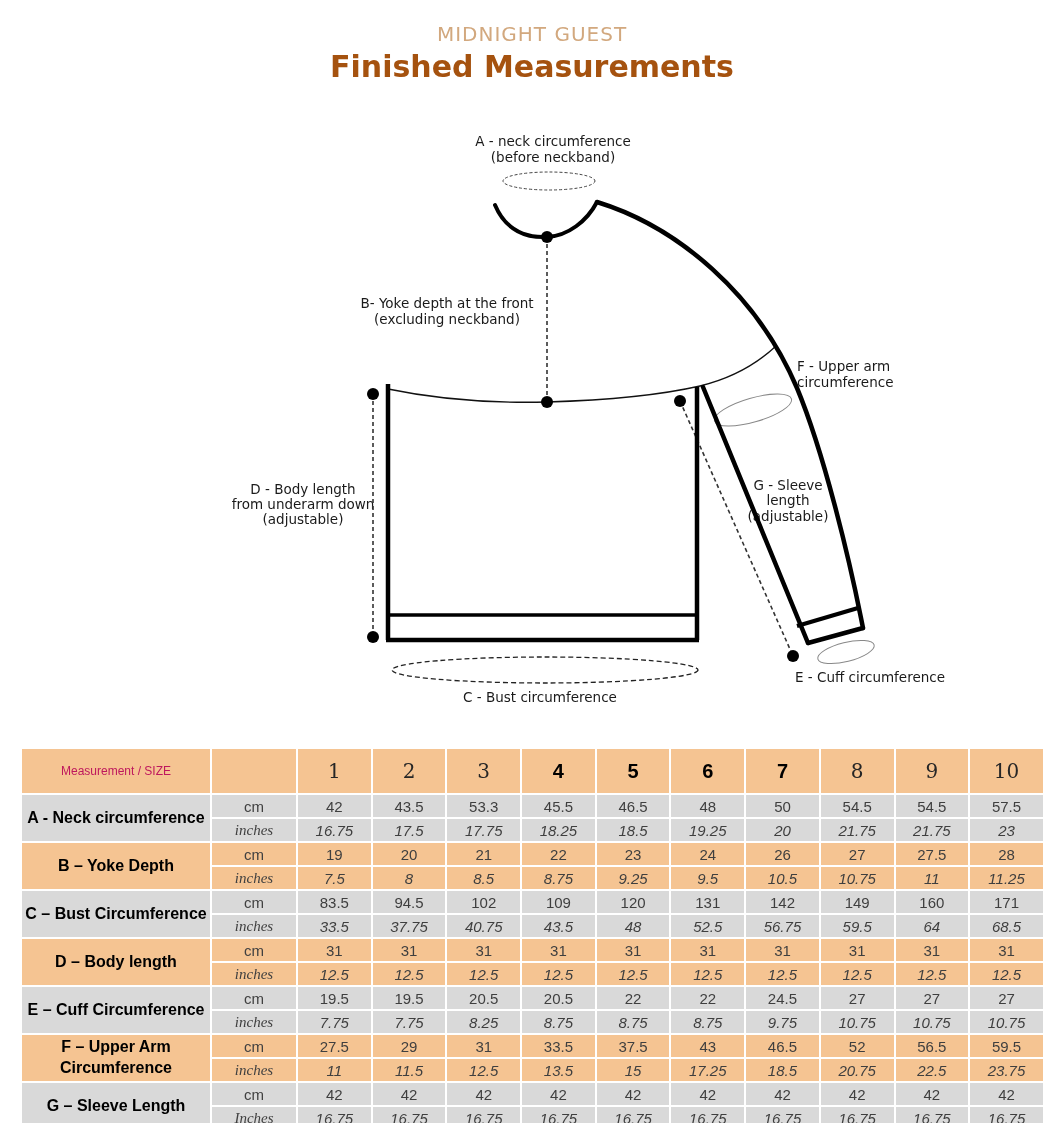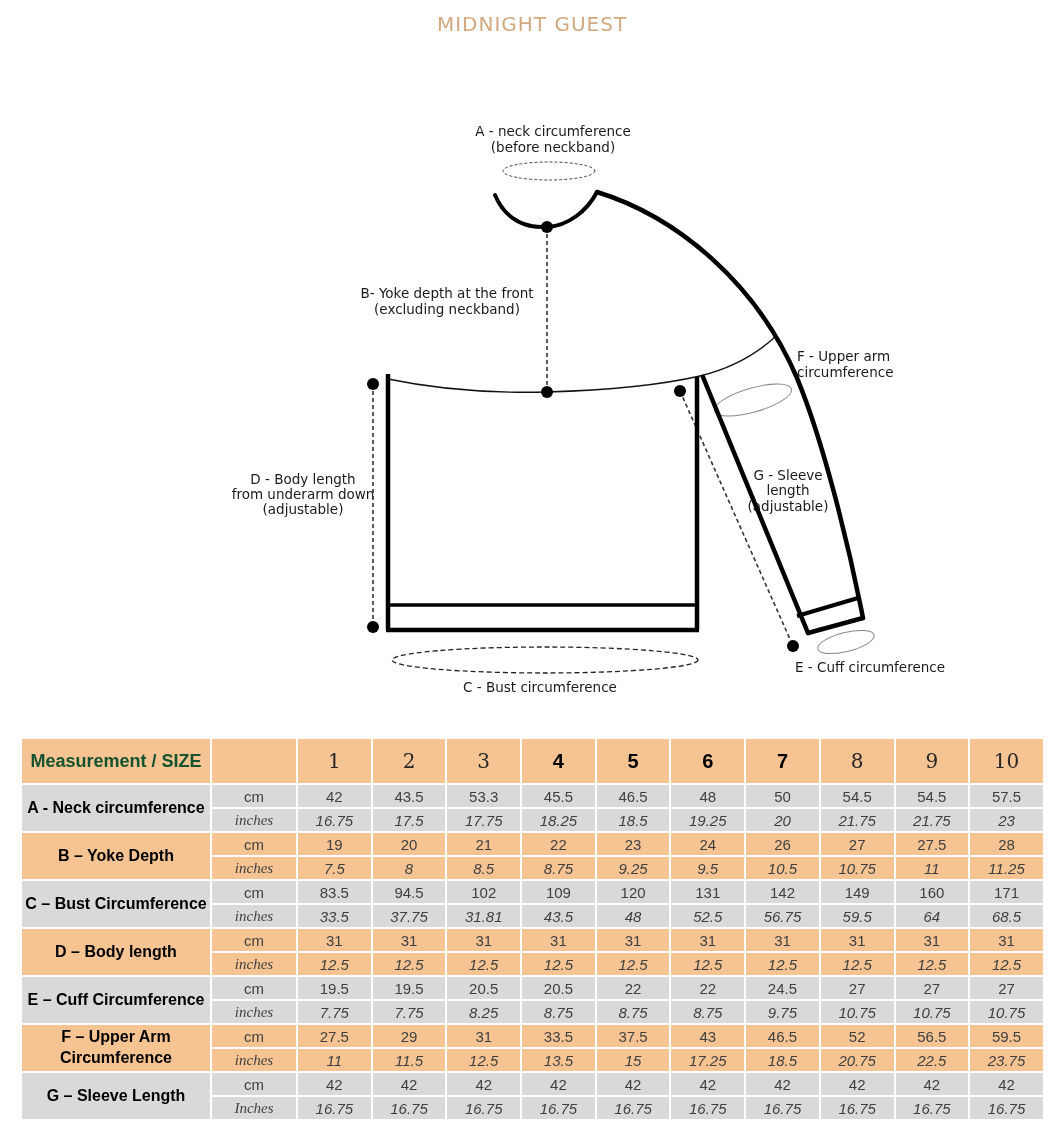--- a/index.html
+++ b/index.html
@@ -1,45 +1,46 @@
 <!DOCTYPE html>
 <html><head>
 <meta charset="utf-8">
 <style>
   html,body{margin:0;padding:0;background:#fff;}
   body{width:1064px;height:1123px;font-family:"Liberation Sans",sans-serif;position:relative;overflow:hidden;}
-  .page{position:absolute;left:0;top:0;width:1064px;height:836px;background:#fff;}
+  .page{position:absolute;left:0;top:10px;width:1064px;height:836px;background:#fff;}
 
   .hdr{position:absolute;left:0;top:12px;width:1064px;text-align:center;}
   .brand{font-family:"DejaVu Sans",sans-serif;font-size:20px;letter-spacing:1px;color:#d2a87e;}
   .title{font-family:"DejaVu Sans",sans-serif;font-size:30px;font-weight:bold;color:#a5520f;margin-top:3px;}
 
   .diagram{position:absolute;left:0;top:90px;}
   .diagram text{font-family:"DejaVu Sans",sans-serif;font-size:13.5px;fill:#1a1a1a;}
 
   table.meas{position:absolute;left:20px;top:737px;width:1023px;border-collapse:collapse;table-layout:fixed;}
   table.meas td{border:2px solid #ffffff;text-align:center;vertical-align:middle;padding:0;overflow:hidden;}
   .bg-o{background:#f5c492;}
   .bg-g{background:#d9d9d9;}
-  td.corner{font-size:18px;font-weight:bold;color:#14532d;line-height:1.25;height:44px;}
+  td.corner{font-size:12px;font-weight:normal;color:#be185d;line-height:1.25;height:44px;}
   td.sizeh{font-family:"DejaVu Serif",serif;font-size:20px;color:#262626;height:44px;}
   td.sizeh.b{font-family:"Liberation Sans",sans-serif;font-weight:bold;color:#000;}
   td.mlabel{font-size:16px;font-weight:bold;color:#000;line-height:1.3;}
   td.unit{font-size:15px;color:#404040;height:22px;}
   td.unit.it{font-style:italic;font-family:Liberation Serif, serif;}
   td.val{font-size:15px;color:#3f3f3f;height:22px;}
   td.val.it{font-style:italic;}
 </style>
 </head>
 <body>
 
 <div class="page">
 
   <div class="hdr">
     <div class="brand">MIDNIGHT GUEST</div>
+    <div class="title">Finished Measurements</div>
   </div>
 
   <svg class="diagram" width="1064" height="645" viewBox="0 90 1064 645" xmlns="http://www.w3.org/2000/svg">
 
     <text x="553" y="136" text-anchor="middle">A - neck circumference</text>
     <text x="553" y="152" text-anchor="middle">(before neckband)</text>
     <text x="447" y="298" text-anchor="middle">B- Yoke depth at the front</text>
     <text x="447" y="314" text-anchor="middle">(excluding neckband)</text>
     <text x="303" y="484" text-anchor="middle">D - Body length</text>
     <text x="303" y="499" text-anchor="middle">from underarm down</text>
@@ -167,21 +168,21 @@
           <td class="val bg-g">131</td>
           <td class="val bg-g">142</td>
           <td class="val bg-g">149</td>
           <td class="val bg-g">160</td>
           <td class="val bg-g">171</td>
         </tr>
         <tr>
           <td class="unit it bg-g">inches</td>
           <td class="val it bg-g">33.5</td>
           <td class="val it bg-g">37.75</td>
-          <td class="val it bg-g">31.81</td>
+          <td class="val it bg-g">40.75</td>
           <td class="val it bg-g">43.5</td>
           <td class="val it bg-g">48</td>
           <td class="val it bg-g">52.5</td>
           <td class="val it bg-g">56.75</td>
           <td class="val it bg-g">59.5</td>
           <td class="val it bg-g">64</td>
           <td class="val it bg-g">68.5</td>
         </tr>
         <tr>
           <td class="mlabel bg-o" rowspan="2">D – Body length</td>

